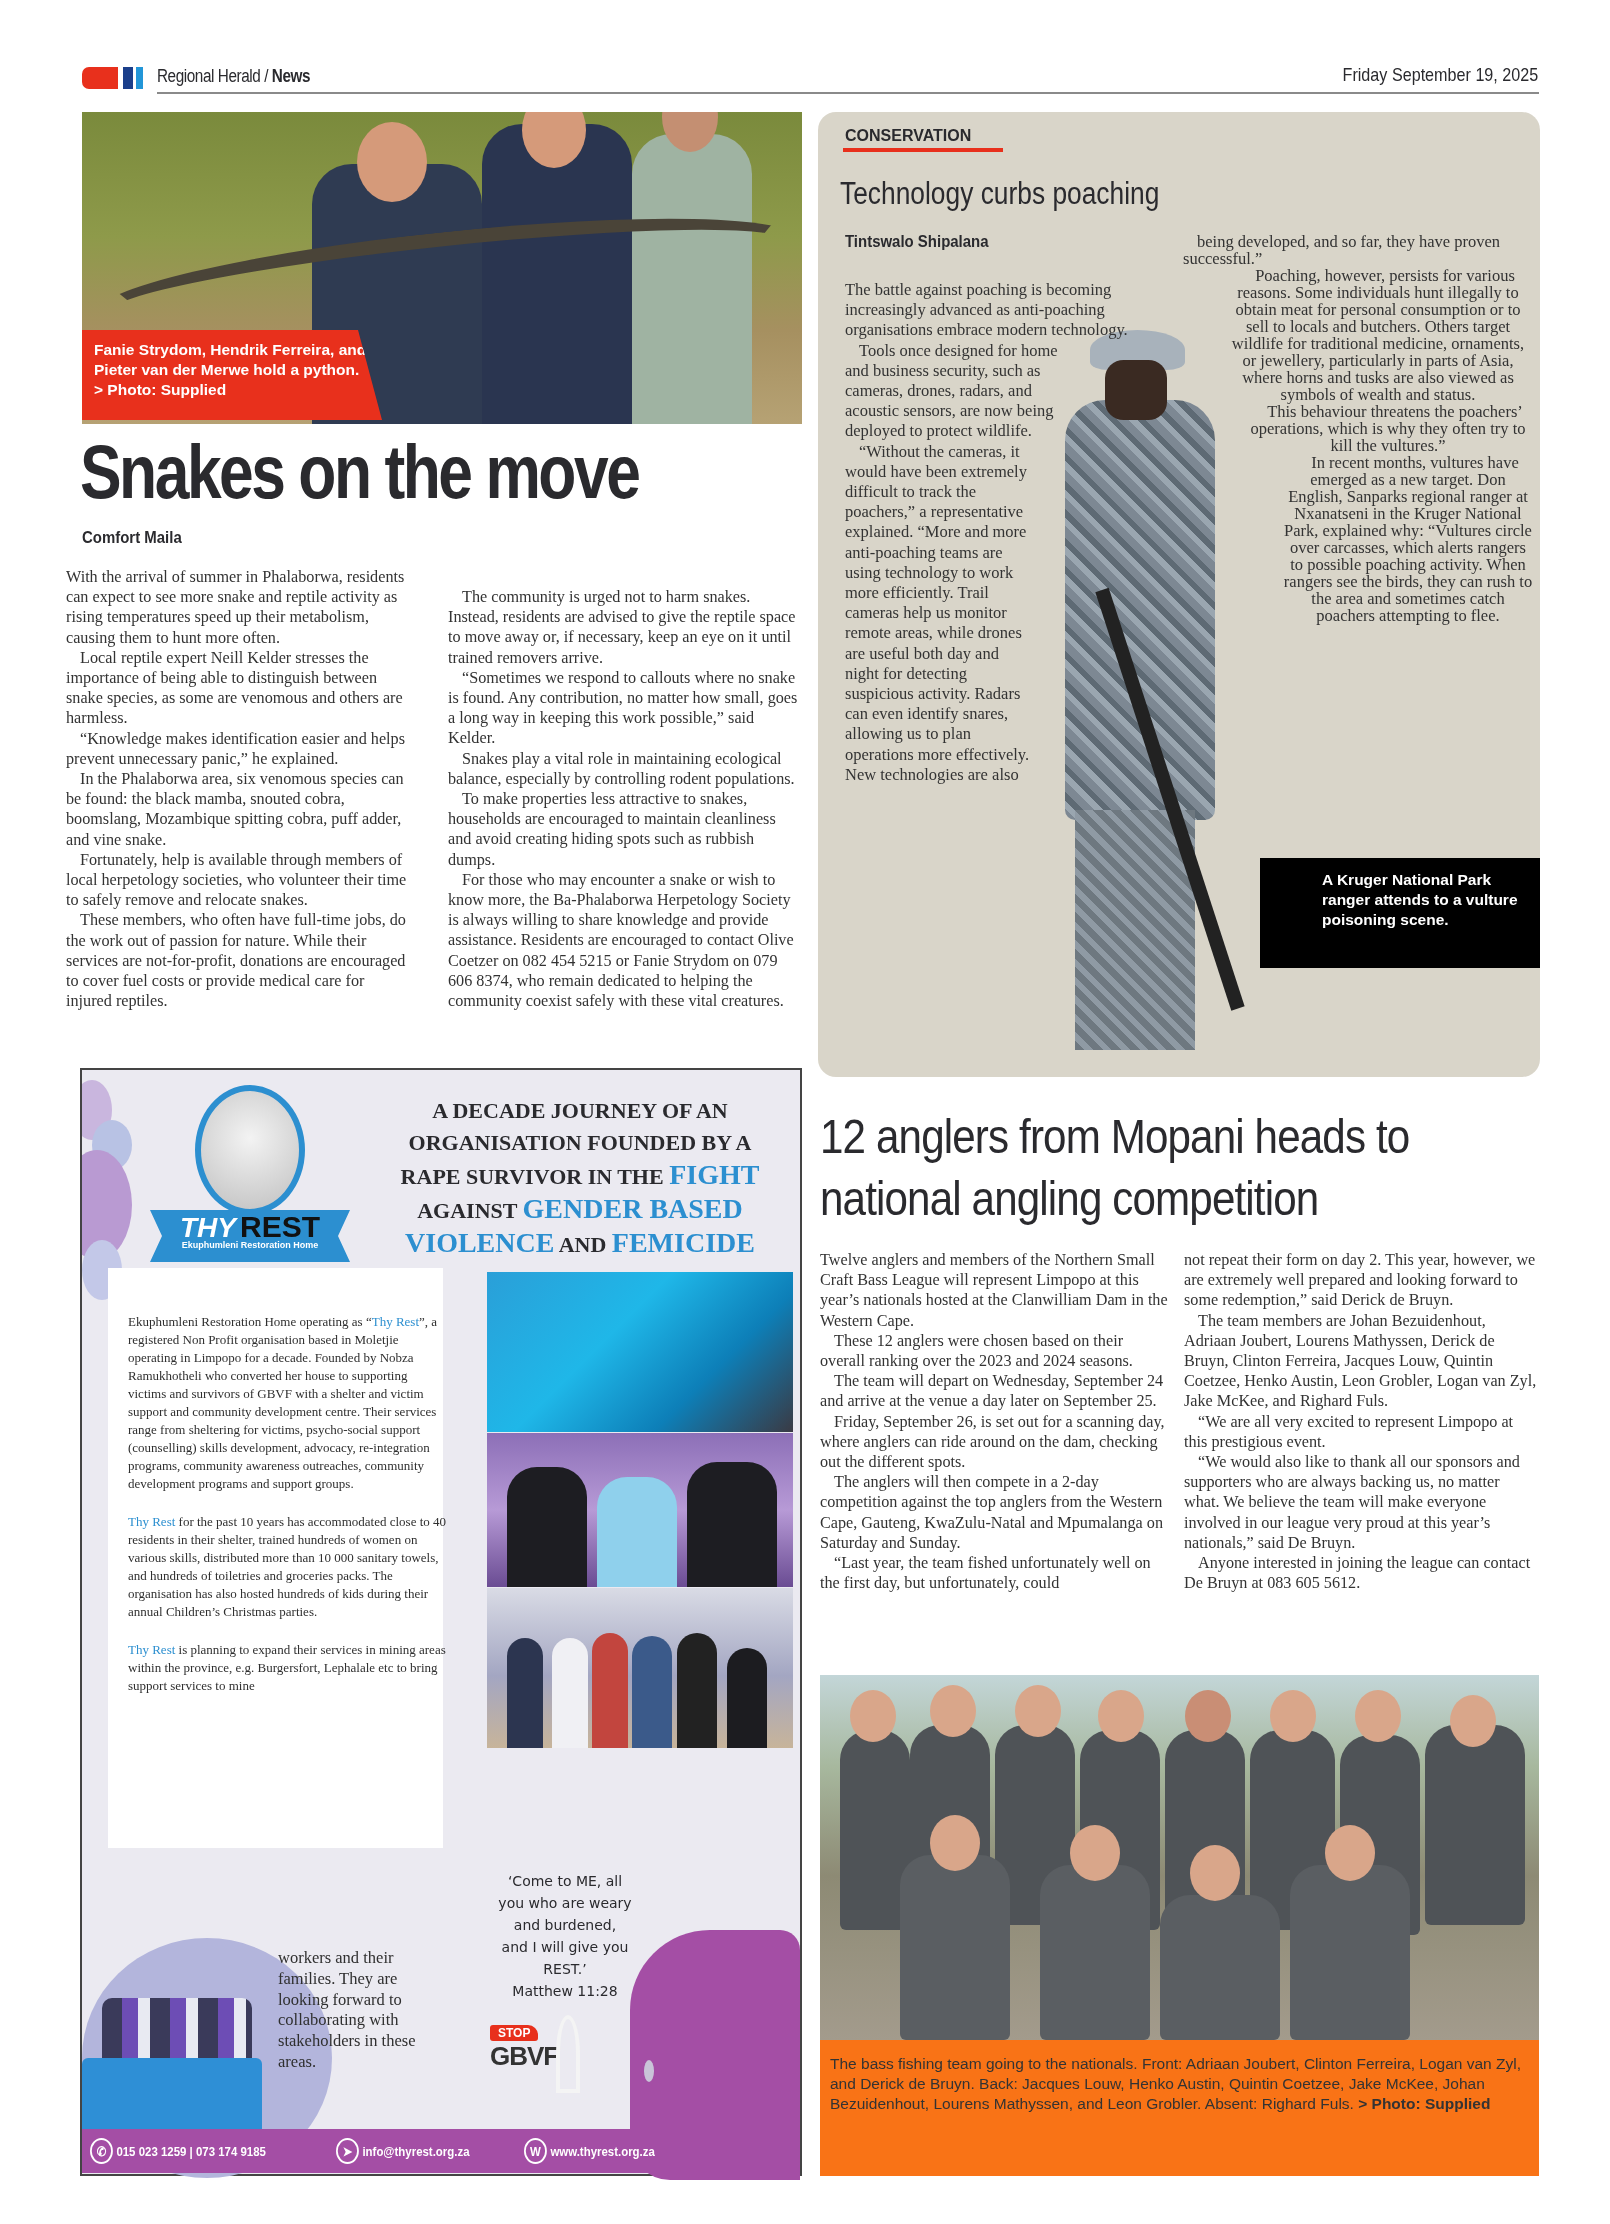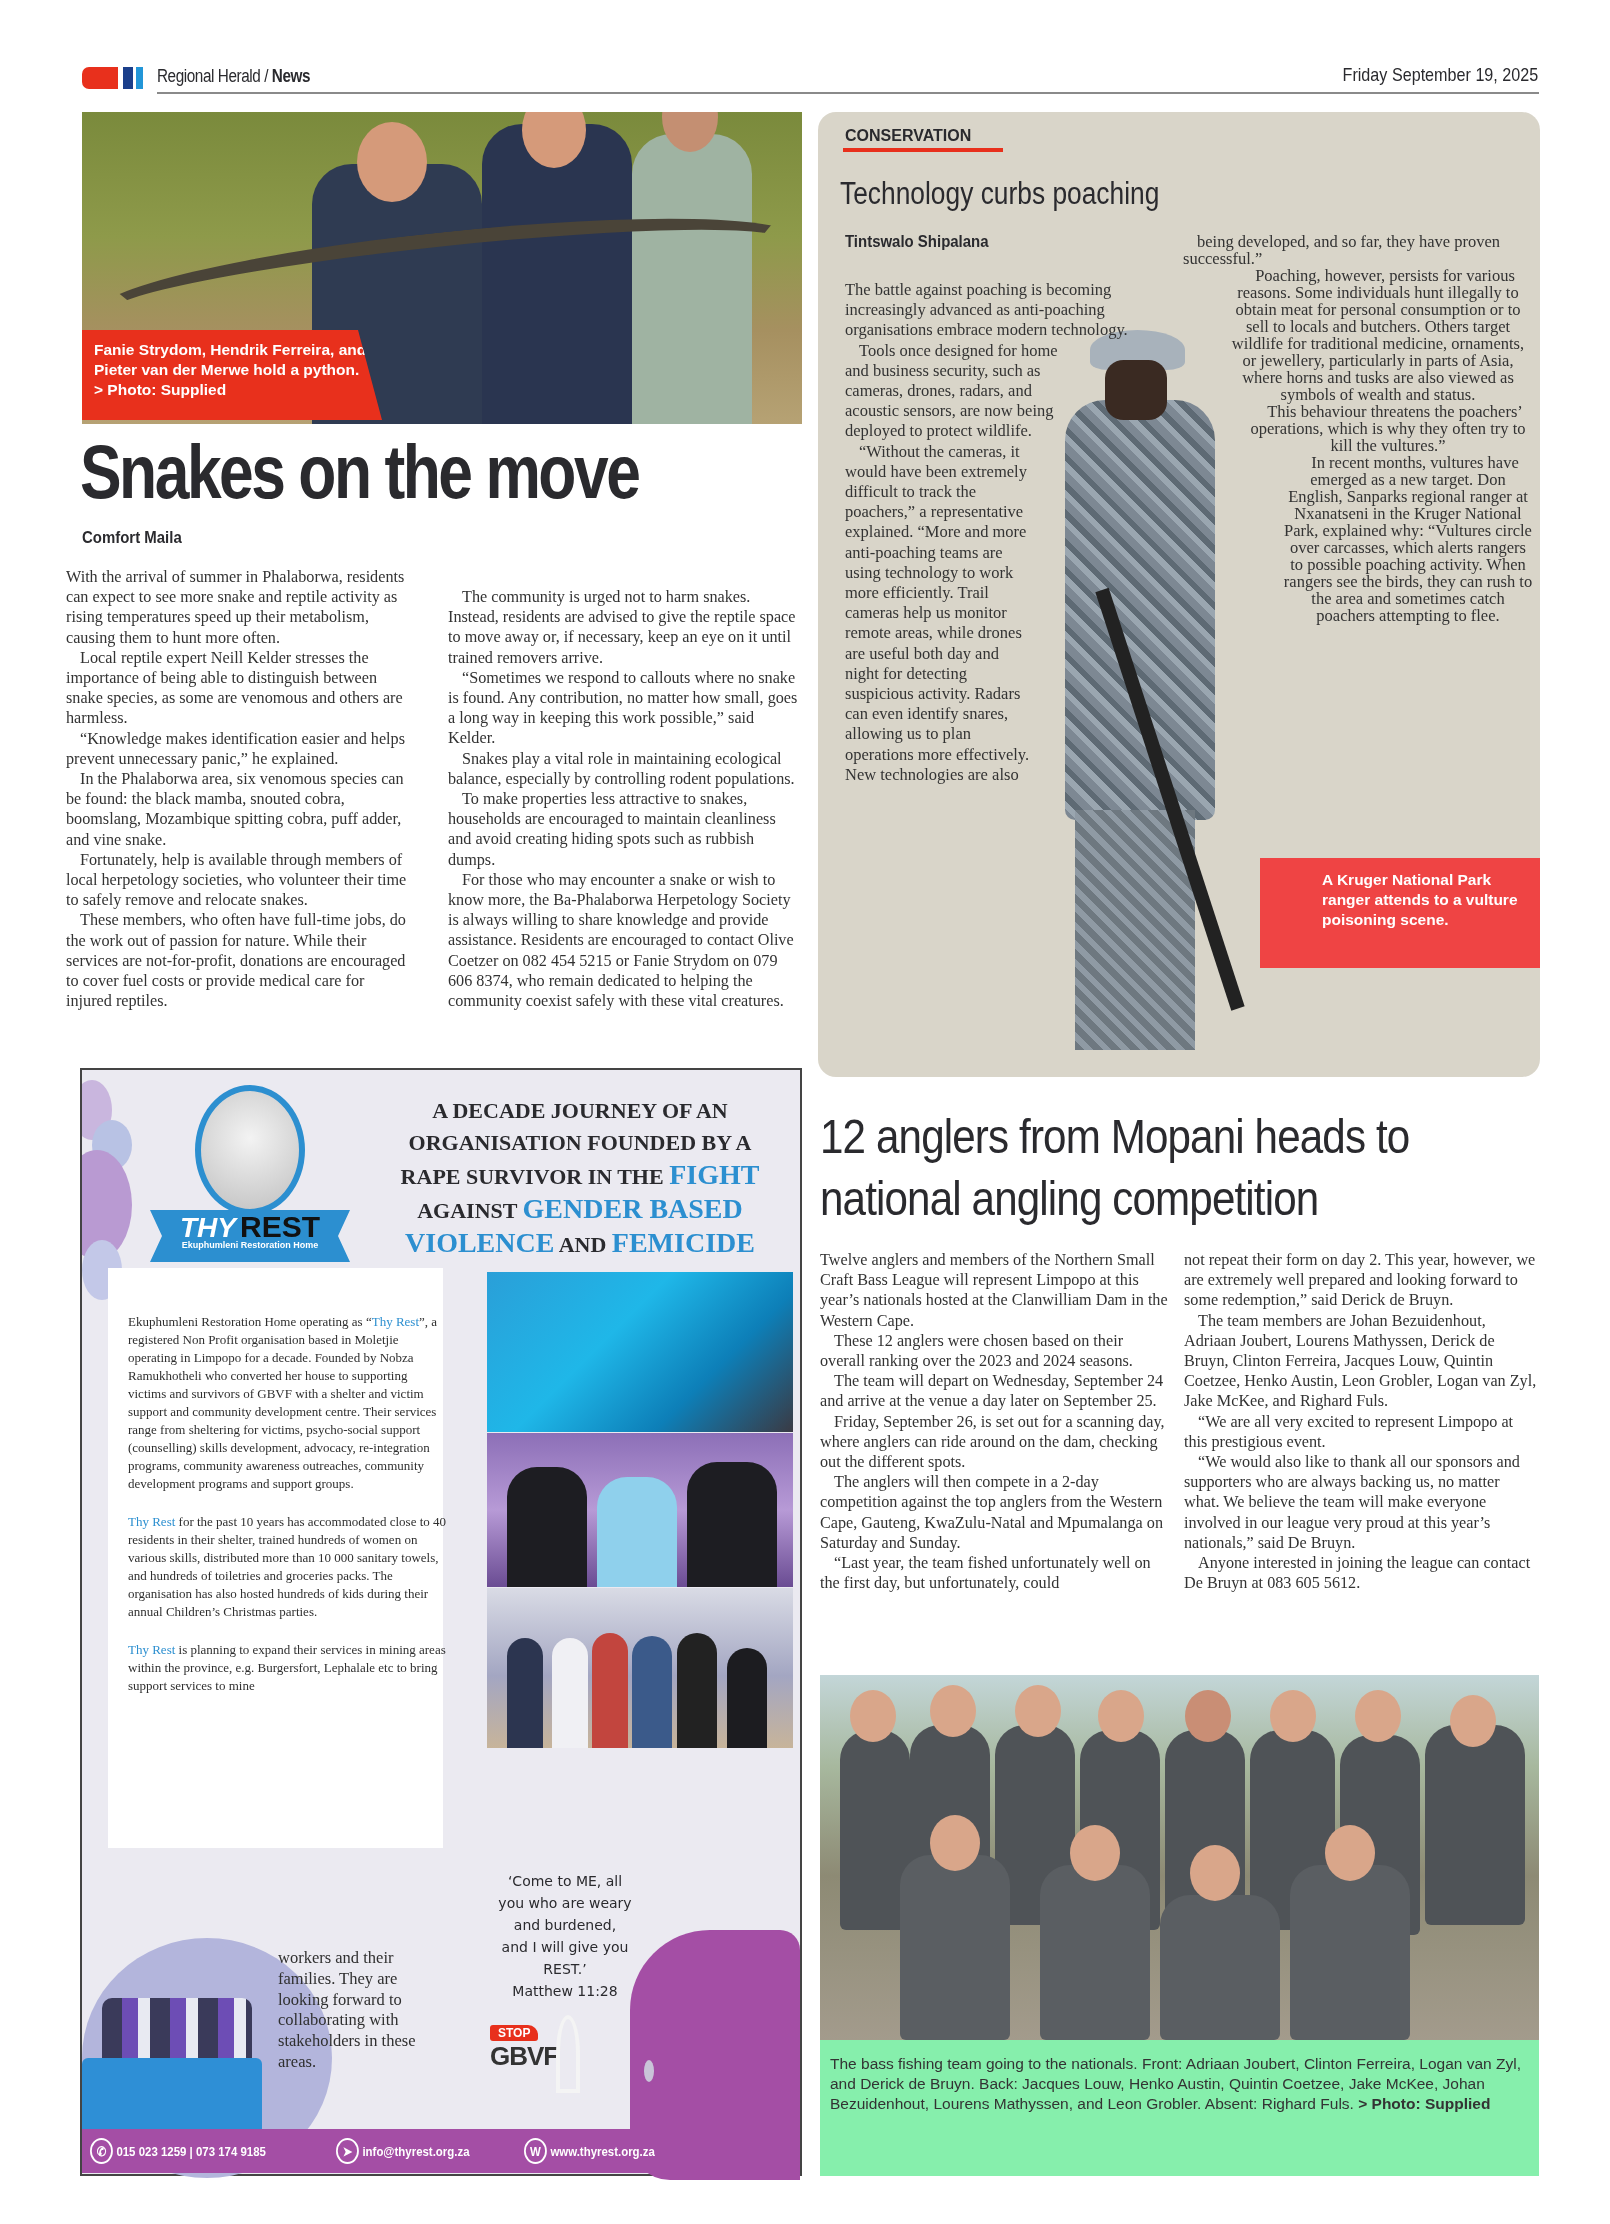--- a/index.html
+++ b/index.html
@@ -33,21 +33,21 @@
   .cons-panel { left: 818px; top: 112px; width: 722px; height: 965px; background: #d9d5c9; border-radius: 18px; overflow: hidden; }
   .cons-kicker { left: 845px; top: 127px; font-family: "Liberation Sans", sans-serif; font-weight: 700; font-size: 16px; color: #2a2a2e; }
   .cons-kicker-rule { left: 843px; top: 148px; width: 160px; height: 4px; background: #e8301c; }
   .cons-title { left: 840px; top: 176px; font-family: "Liberation Sans", sans-serif; font-size: 31px; color: #2a2a2e; transform: scaleX(0.85); transform-origin: left; white-space: nowrap; }
   .ranger { left: 1035px; top: 330px; width: 200px; height: 740px; }
   .ranger .body { position: absolute; left: 30px; top: 70px; width: 150px; height: 420px; background: repeating-linear-gradient(45deg, #7d8893 0 8px, #9aa6b0 8px 14px, #5e6a74 14px 20px); border-radius: 40px 40px 10px 10px; }
   .ranger .hat { position: absolute; left: 55px; top: 0; width: 95px; height: 40px; background: #a8b2bb; border-radius: 50% 50% 20% 20%; }
   .ranger .face { position: absolute; left: 70px; top: 30px; width: 62px; height: 60px; background: #3a2a22; border-radius: 30%; }
   .ranger .legs { position: absolute; left: 40px; top: 480px; width: 120px; height: 240px; background: repeating-linear-gradient(45deg, #6e7880 0 7px, #8f9aa4 7px 13px); }
   .ranger .rifle { position: absolute; left: 60px; top: 260px; width: 14px; height: 440px; background: #222; transform: rotate(-18deg); transform-origin: top; }
-  .cons-caption { left: 1260px; top: 858px; width: 280px; height: 110px; background: #ef4444; color: #fff; font-family: "Liberation Sans", sans-serif; font-weight: 700; font-size: 15.5px; line-height: 20px; padding: 12px 12px 12px 62px; }
+  .cons-caption { left: 1260px; top: 858px; width: 280px; height: 110px; background: #000000; color: #fff; font-family: "Liberation Sans", sans-serif; font-weight: 700; font-size: 15.5px; line-height: 20px; padding: 12px 12px 12px 62px; }
 
   
   .ad-frame { left: 80px; top: 1068px; width: 722px; height: 1108px; border: 2px solid #444; background: #ebeaf1; overflow: hidden; }
   .ad-circle { position: absolute; border-radius: 50%; }
   .ad-logo { left: 150px; top: 1085px; width: 200px; height: 190px; }
   .ad-logo .egg { position: absolute; left: 45px; top: 0; width: 110px; height: 130px; border-radius: 50%; border: 6px solid #2c8fd0; background: radial-gradient(circle at 50% 40%, #f3f3f3, #bfbfbf); }
   .ad-logo .banner { position: absolute; left: 0; top: 125px; width: 200px; height: 52px; background: #2c8fd0; clip-path: polygon(0 0, 100% 0, 94% 50%, 100% 100%, 0 100%, 6% 50%); text-align: center; }
   .ad-logo .thy { font-family: "Liberation Sans", sans-serif; font-style: italic; font-weight: 700; font-size: 28px; color: #fff; }
   .ad-logo .rest { font-family: "Liberation Sans", sans-serif; font-weight: 900; font-size: 30px; color: #111; }
   .ad-logo .sub { font-family: "Liberation Sans", sans-serif; font-size: 9px; font-weight: 700; color: #fff; margin-top: -4px; }
@@ -77,21 +77,21 @@
   .ad-footer { left: 82px; top: 2129px; width: 710px; height: 44px; background: #a44ea5; color: #fff; font-family: "Liberation Sans", sans-serif; font-weight: 700; font-size: 13px; display: flex; align-items: center; gap: 16px; padding: 0 8px; }
   .ad-footer .ic { display: inline-flex; align-items: center; justify-content: center; width: 26px; height: 26px; border: 2px solid #fff; border-radius: 50%; font-size: 13px; margin-right: 4px; }
   .ad-footer span.item { display: inline-flex; align-items: center; transform: scaleX(0.88); transform-origin: left; }
 
   
   .angl-headline { left: 820px; top: 1105px; width: 720px; font-family: "Liberation Sans", sans-serif; font-size: 49px; line-height: 62px; color: #2a2a2e; letter-spacing: -1px; transform: scaleX(0.86); transform-origin: left; white-space: nowrap; }
   .team-photo { left: 820px; top: 1675px; width: 719px; height: 365px; overflow: hidden;
     background: linear-gradient(180deg, #c3d6d8 0%, #a7b89e 25%, #8d8a74 55%, #a39b8c 100%); }
   .team-photo .p { position: absolute; background: #4f5357; border-radius: 30px 30px 6px 6px; }
   .team-photo .h { position: absolute; background: #d9a68a; border-radius: 50%; }
-  .team-caption { left: 820px; top: 2040px; width: 719px; height: 136px; background: #86efac; padding: 14px 10px; font-family: "Liberation Sans", sans-serif; font-size: 15.5px; line-height: 20px; color: #333; }
+  .team-caption { left: 820px; top: 2040px; width: 719px; height: 136px; background: #f97316; padding: 14px 10px; font-family: "Liberation Sans", sans-serif; font-size: 15.5px; line-height: 20px; color: #333; }
   .team-caption b { font-weight: 700; }
 </style>
 </head>
 <body>
 
 <div class="abs mast-red"></div>
 <div class="abs mast-blue1"></div>
 <div class="abs mast-blue2"></div>
 <div class="abs mast-title">
   <span>Regional Herald</span><span> / </span><b>News</b>

